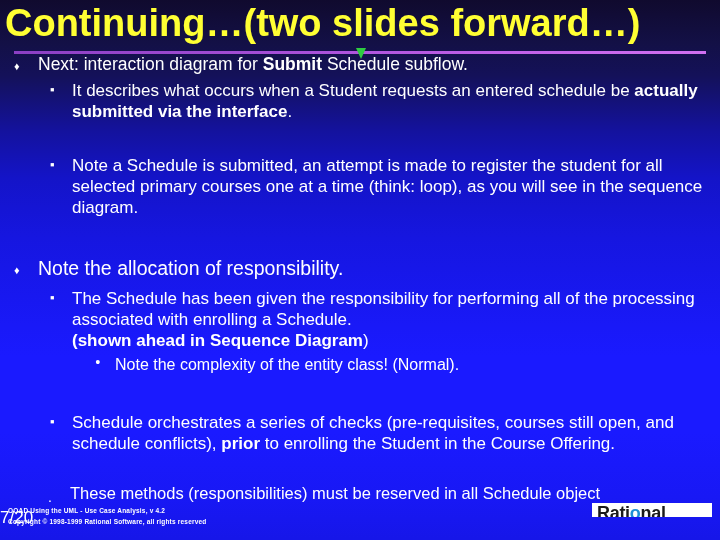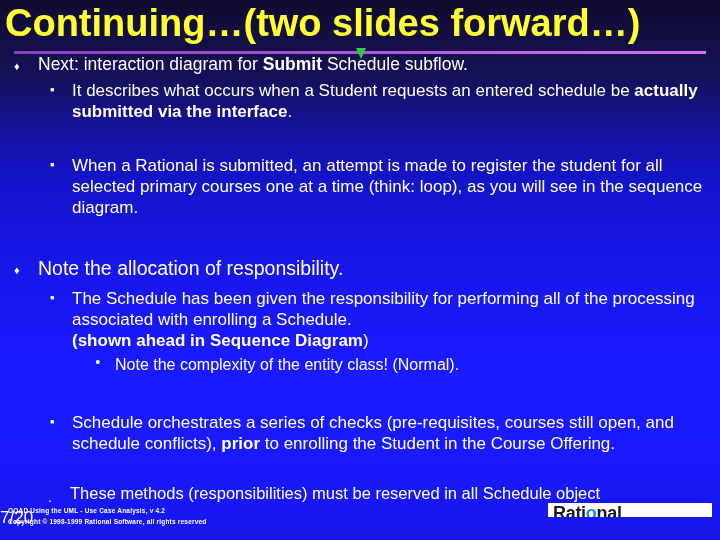--- a/index.html
+++ b/index.html
@@ -148,21 +148,20 @@
     color: #ffffff;
   }
   #logo {
     position: absolute;
     right: 8px;
     top: 503px;
     width: 120px;
     height: 14px;
     background: #ffffff;
     overflow: hidden;
-    padding-left: 44px;
   }
   #logo-main {
     position: absolute;
     left: 5px;
     top: 0px;
     font-size: 18px;
     font-weight: bold;
     color: #1a1a1a;
     letter-spacing: -0.3px;
     line-height: 20px;
@@ -205,21 +204,21 @@
     <span class="btext"><span class="u">Next: </span> interaction diagram for <span class="bu">Submit</span> <span class="u">Schedule</span> subflow.</span>
   </div>
 
   <div class="b2" id="n2">
     <span class="bullet">▪</span>
     <span class="btext">It describes what occurs when a Student requests an <span class="u">entered schedule</span> be <span class="bu">actually submitted via the interface</span>.</span>
   </div>
 
   <div class="b2" id="n3">
     <span class="bullet">▪</span>
-    <span class="btext"><span class="u">When a Rational is submitted</span>, an attempt is made to register the student for <span class="u">all</span> selected primary courses <span class="u">one at a time (think: loop)</span>, as you will see in the sequence diagram.</span>
+    <span class="btext"><span class="u">Note a Schedule is submitted</span>, an attempt is made to register the student for <span class="u">all</span> selected primary courses <span class="u">one at a time (think: loop)</span>, as you will see in the sequence diagram.</span>
   </div>
 
   <div class="b1" id="n4">
     <span class="bullet">♦</span>
     <span class="btext"><span class="u">Note the allocation of responsibility</span>.</span>
   </div>
 
   <div class="b2" id="n5">
     <span class="bullet">▪</span>
     <span class="btext">The <span class="u">Schedule</span> has been given the <span class="u">responsibility</span> for performing all of the processing associated with <span class="u">enrolling a Schedule. </span><br><span class="bu">(shown ahead in Sequence Diagram</span><span class="u">)</span></span>

